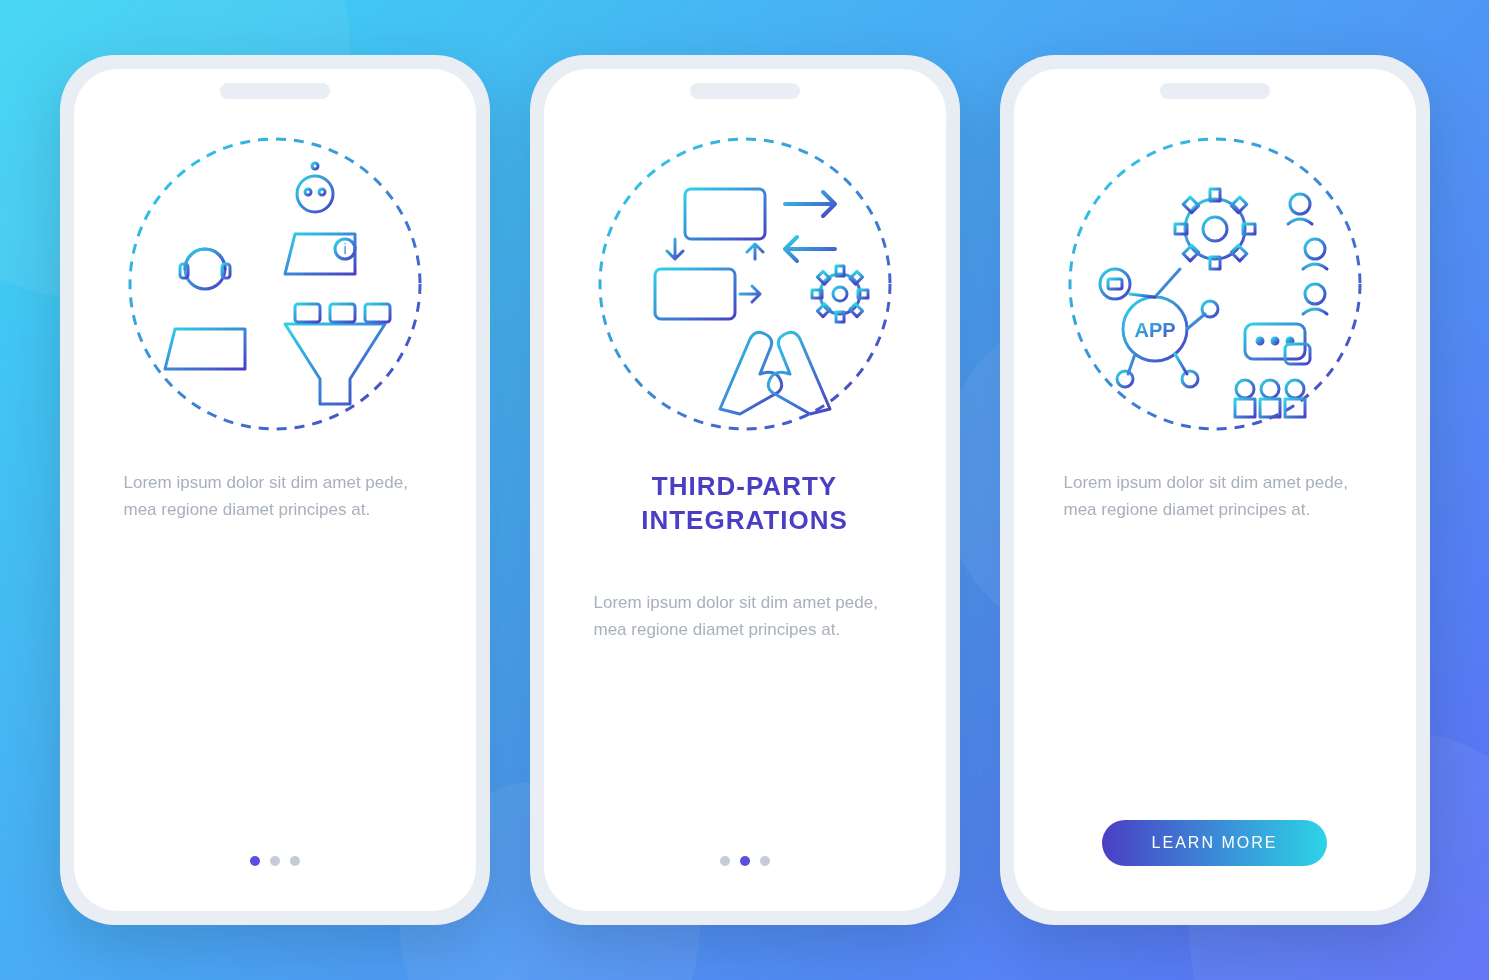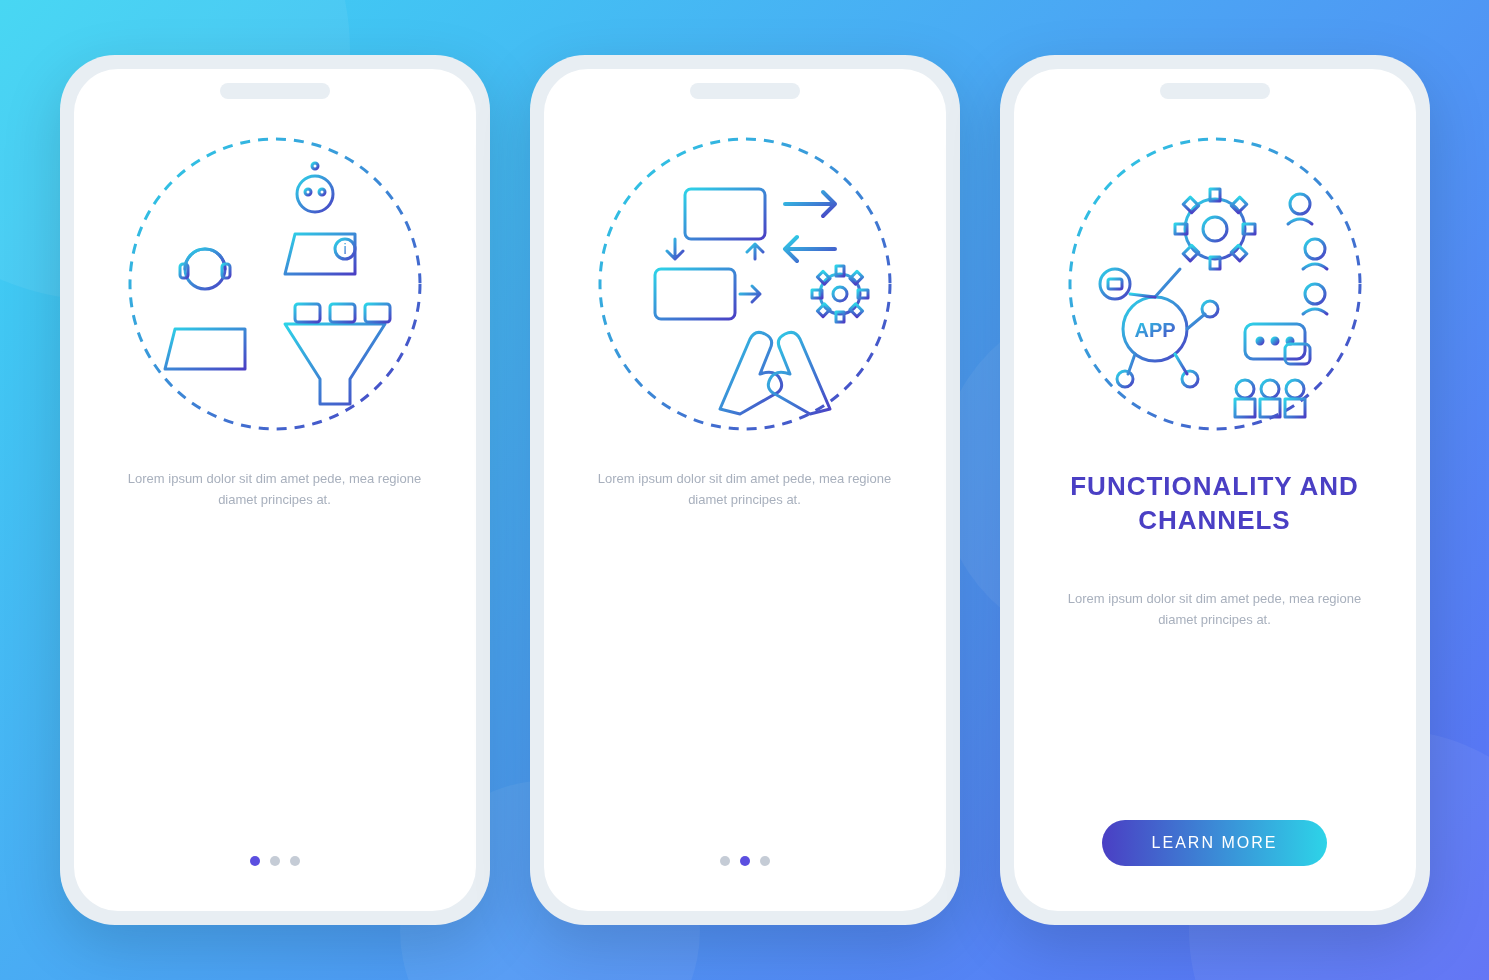--- a/index.html
+++ b/index.html
@@ -76,22 +76,21 @@
     text-align: center;
     line-height: 1.3;
     margin-bottom: 50px;
     min-height: 70px;
     display: flex;
     align-items: center;
     justify-content: center;
   }
   .description {
     color: #a8b0bd;
-    font-size: 13px;
-    text-align: center;
+    font-size: 17px;
     line-height: 1.6;
     padding: 0 20px;
   }
   .bottom {
     position: absolute;
     bottom: 45px;
     left: 0;
     right: 0;
     display: flex;
     flex-direction: column;
@@ -214,20 +213,21 @@
               <rect x="-4" y="18" width="8" height="10" transform="rotate(45)"></rect>
             <rect x="-28" y="-4" width="10" height="8" transform="rotate(45)"></rect>
               <rect x="18" y="-4" width="10" height="8" transform="rotate(45)"></rect>
           </g>
 
           <path d="M130 280 l30 -70 q5 -10 15 -5 q10 5 5 15 l-10 25 q15 -5 20 5 q5 10 -5 15 l-35 20 z"></path>
           <path d="M180 280 l-30 -70 q-5 -10 -15 -5 q-10 5 -5 15 l10 25 q-15 -5 -20 5 q-5 10 5 15 l35 20 z" transform="translate(60 0)"></path>
         </g>
       </svg>
     </div>
+    <div class="title">THIRD-PARTY INTEGRATIONS</div>
     <div class="description">Lorem ipsum dolor sit dim amet pede, mea regione diamet principes at.</div>
     <div class="bottom">
       <div class="dots">
         <span class="dot"></span>
         <span class="dot active"></span>
         <span class="dot"></span>
       </div>
     </div>
   </div>
 </div>
@@ -285,19 +285,18 @@
           <rect x="225" y="215" width="25" height="20" rx="5"></rect>
           <circle cx="185" cy="260" r="9"></circle>
             <circle cx="210" cy="260" r="9"></circle>
             <circle cx="235" cy="260" r="9"></circle>
           <rect x="175" y="270" width="20" height="18"></rect>
             <rect x="200" y="270" width="20" height="18"></rect>
             <rect x="225" y="270" width="20" height="18"></rect>
         </g>
       </svg>
     </div>
-    <div class="title">FUNCTIONALITY AND CHANNELS</div>
     <div class="description">Lorem ipsum dolor sit dim amet pede, mea regione diamet principes at.</div>
     <div class="bottom">
       <button class="cta-button">LEARN MORE</button>
     </div>
   </div>
 </div>
 
 </body></html>

